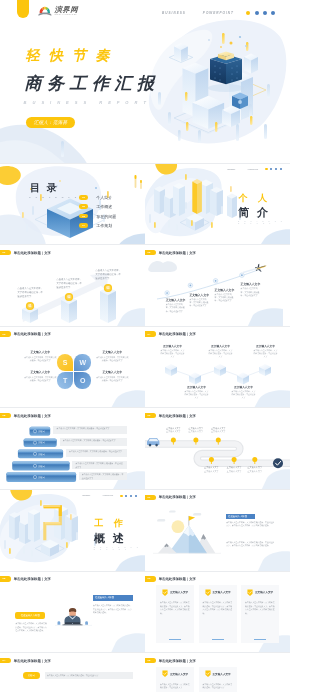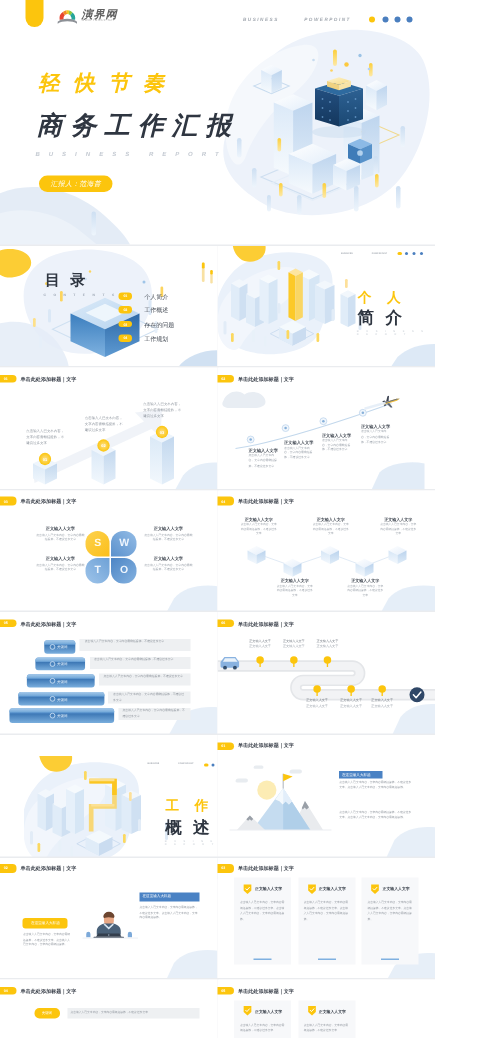--- a/index.html
+++ b/index.html
@@ -747,21 +747,21 @@
     <div style="font-size:2.1px;line-height:1.7;color:#9aa1aa;">正文输入人文字</div>
   </div>
   <div class="abs" style="left:101.8px;top:58.1px;width:16px;text-align:center;">
     <div style="font-size:2.1px;color:#6f767f;line-height:1.7;">正文输入人文字</div>
     <div style="font-size:2.1px;line-height:1.7;color:#9aa1aa;">正文输入人文字</div>
   </div>
 </div>
 
 <div class="hair" style="left:0;top:489px;width:290px;height:1px;"></div>
 
-<div class="slide s" style="left:0;top:504px;margin-left:16px;">
+<div class="slide s" style="left:0;top:490px;">
   <svg class="ill" width="145" height="81.6" viewBox="0 0 145 81.6">
     <path d="M8 20 C18 6 44 1 62 6 C80 11 78 26 74 38 C70 52 70 62 56 68 C38 76 12 72 4 60 C-4 48 -2 32 8 20 Z" fill="#eaf1fa"></path>
     <path d="M2 40 C8 26 28 14 46 14 C60 14 56 28 46 36 C34 46 20 58 16 66 C10 76 -6 62 2 40 Z" fill="#f2f6fc"></path>
     <g>
       <path d="M9,25 L14.5,22 L20,25 L14.5,28 Z" fill="#f2f7fc"></path>
       <path d="M9,25 L14.5,28 L14.5,50 L9,47 Z" fill="#e0ecf8"></path>
       <path d="M20,25 L14.5,28 L14.5,50 L20,47 Z" fill="#cfe0f2"></path>
       <path d="M19,32 L25,29 L31,32 L25,35 Z" fill="#f2f7fc"></path>
       <path d="M19,32 L25,35 L25,54 L19,51 Z" fill="#e0ecf8"></path>
       <path d="M31,32 L25,35 L25,54 L31,51 Z" fill="#cfe0f2"></path>

